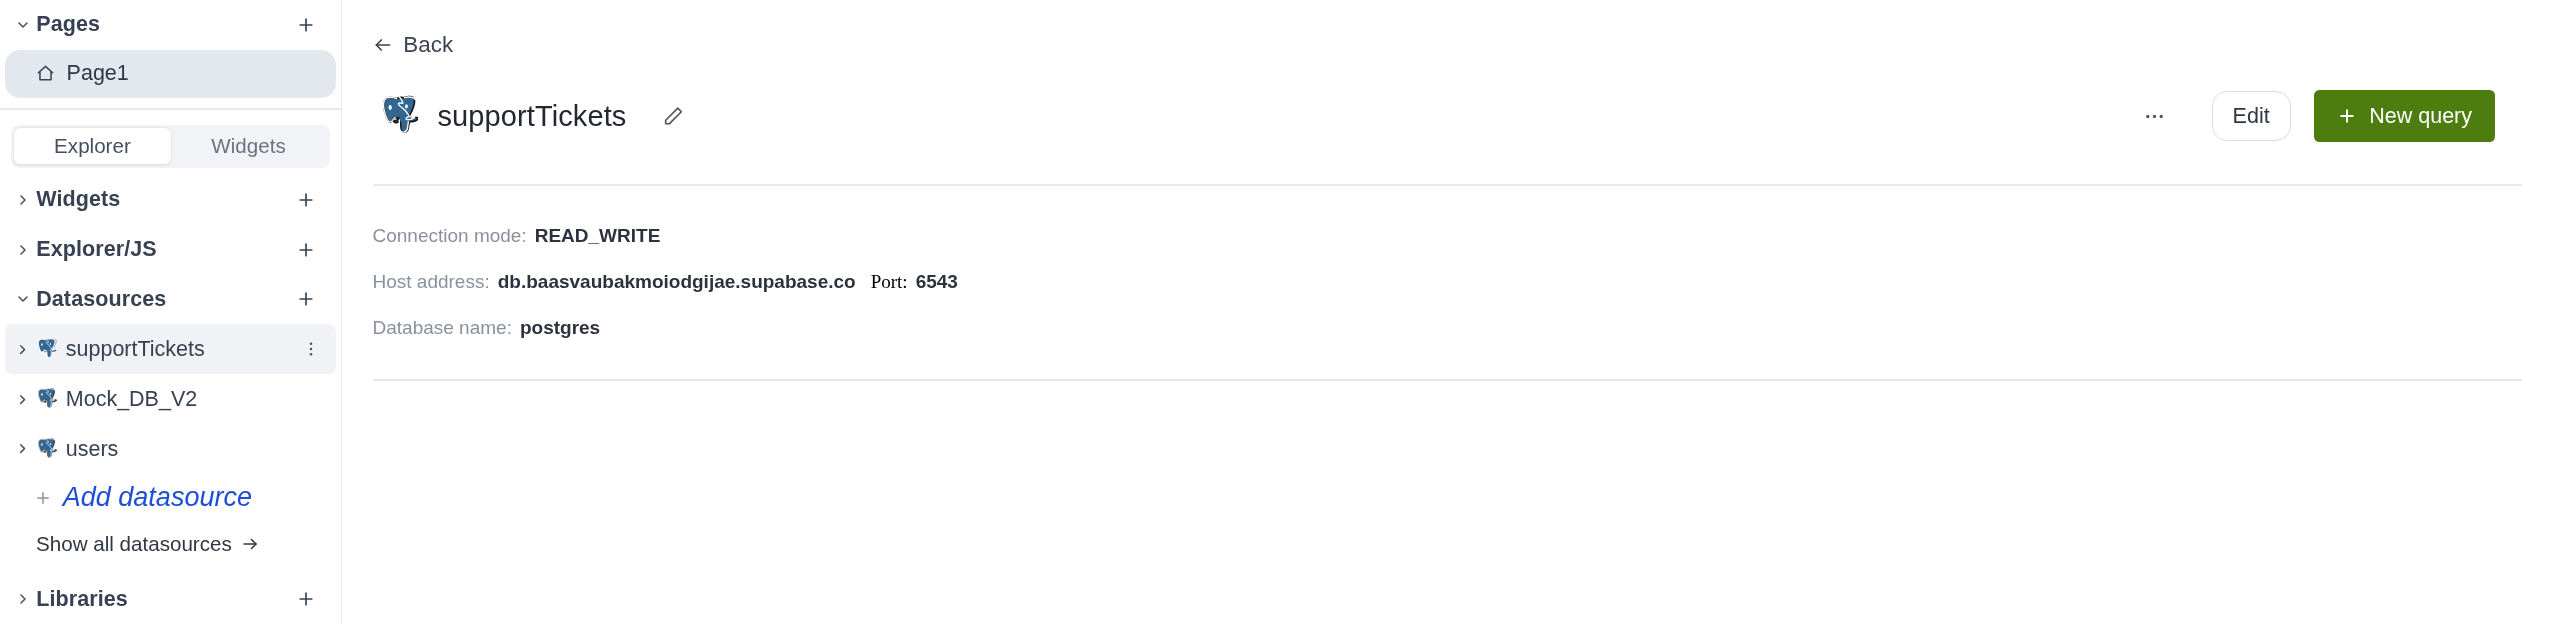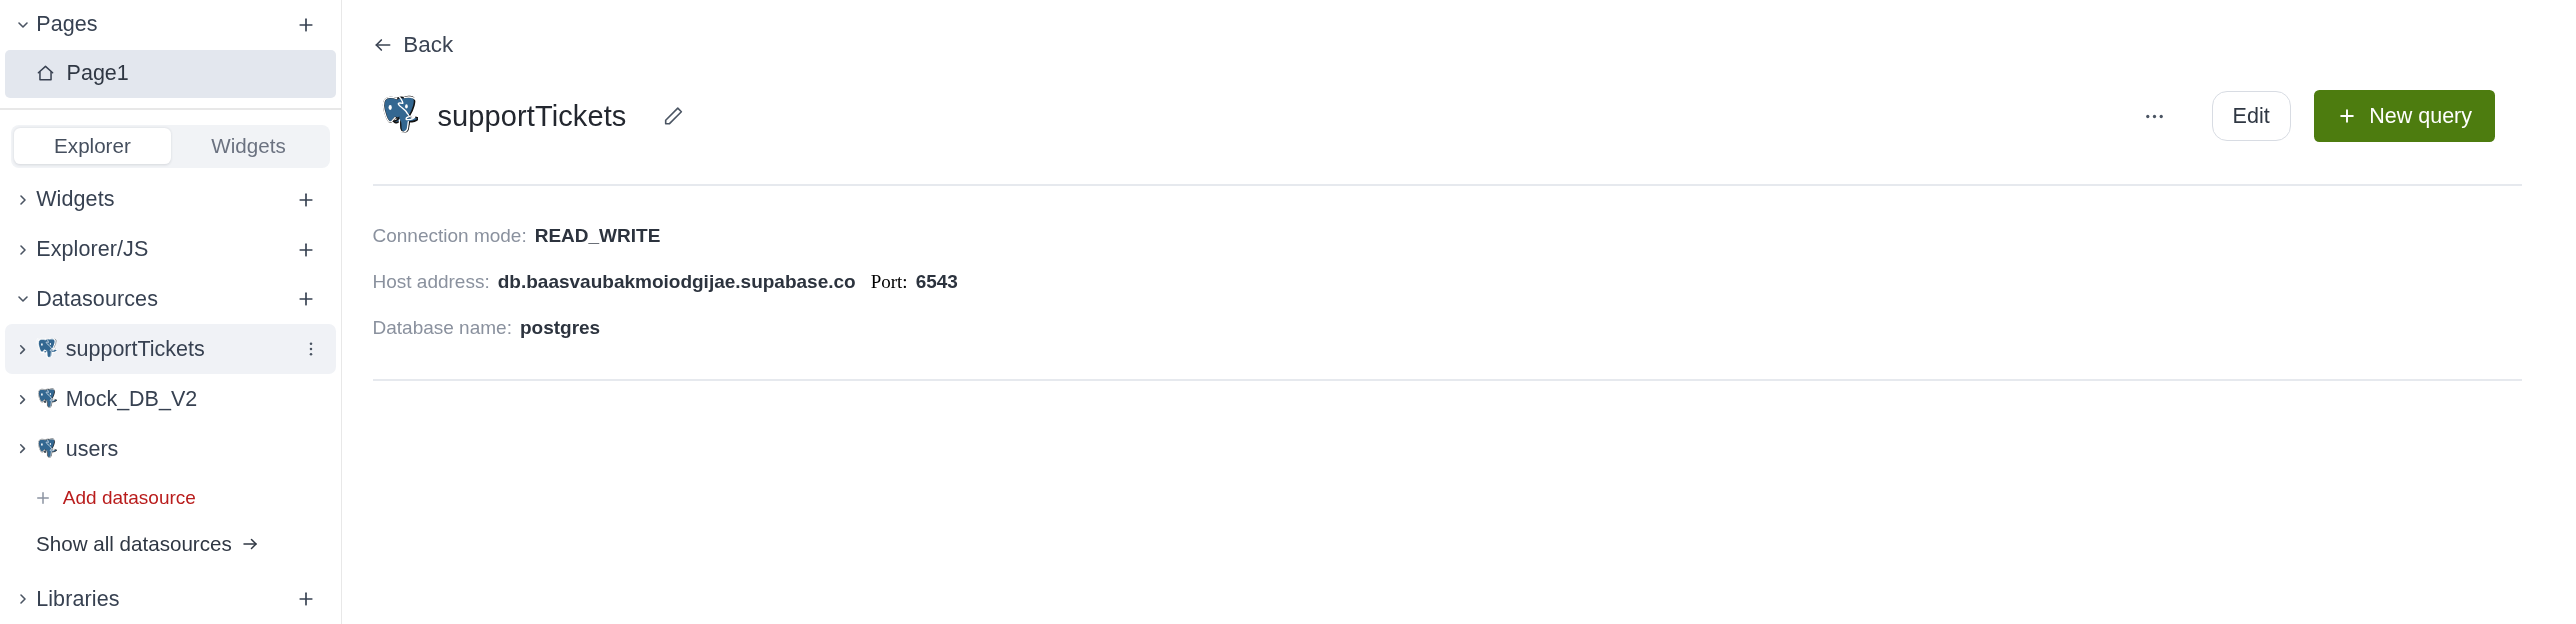--- a/index.html
+++ b/index.html
@@ -24,35 +24,35 @@
     height: 52px; padding: 0 20px 0 12.6px;
     cursor: pointer;
   }
   .caret {
     width: 20px; flex: 0 0 20px;
     display: flex; align-items: center; justify-content: center;
     color: #4b5563;
   }
   .caret svg { display: block; }
   .section-title {
-    font-size: 21.5px; color: #374151; font-weight: 400;
+    font-size: 21.5px; color: #374151; font-weight: 700;
     letter-spacing: 0.1px; margin-left: 3.6px;
   }
   .plus-btn {
     margin-left: auto;
     width: 30.5px; height: 30.5px;
     display: flex; align-items: center; justify-content: center;
     color: #374151; cursor: pointer; border-radius: 5.4px;
   }
   .plus-btn svg { display: block; }
 
   .page-row {
     height: 50px; margin: 0 5.4px;
     display: flex; align-items: center;
-    background: #e3e7ee; border-radius: 5px;
+    background: #e3e7ee; border-radius: 15px;
     padding-left: 30.5px; cursor: pointer;
   }
   .page-row .home-ico { color: #384151; display: flex; align-items: center; }
   .page-row .page-label {
     font-size: 21.5px; color: #2f3743; margin-left: 11.7px;
   }
   .sidebar-divider { height: 1.8px; background: #e8e8e8; margin-top: 10px; }
 
   
   .tabs-wrap { padding: 15.2px 10.8px 7.2px 10.8px; }
@@ -81,21 +81,21 @@
     margin-left: auto; width: 27px; height: 30.5px;
     display: flex; align-items: center; justify-content: center;
     color: #4b5563; cursor: pointer;
   }
 
   .add-ds {
     display: flex; align-items: center;
     height: 50px; padding-left: 34px; cursor: pointer;
   }
   .add-ds .ico { color: #8b93a1; display: flex; align-items: center; }
-  .add-ds .txt { font-size: 19px; color: #b91c1c; margin-left: 10.8px; }
+  .add-ds .txt { font-size: 27px; color: #1d4ed8; margin-left: 10.8px; font-style: italic; }
 
   .show-all {
     display: flex; align-items: center;
     height: 47px; padding-left: 36px; cursor: pointer;
   }
   .show-all .txt { font-size: 20.6px; color: #2f3743; }
   .show-all .arr { margin-left: 9px; display: flex; align-items: center; color: #2f3743; }
 
   
   .main {

